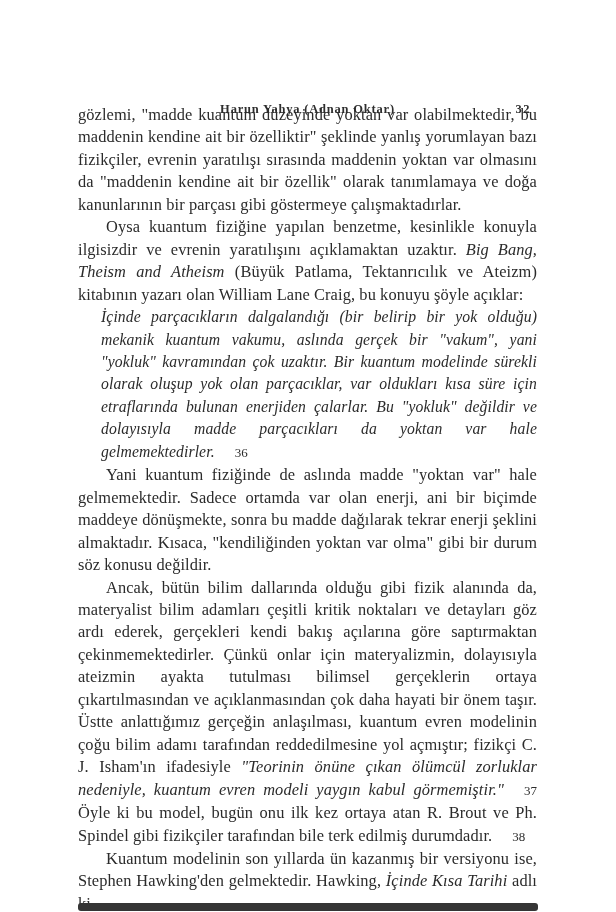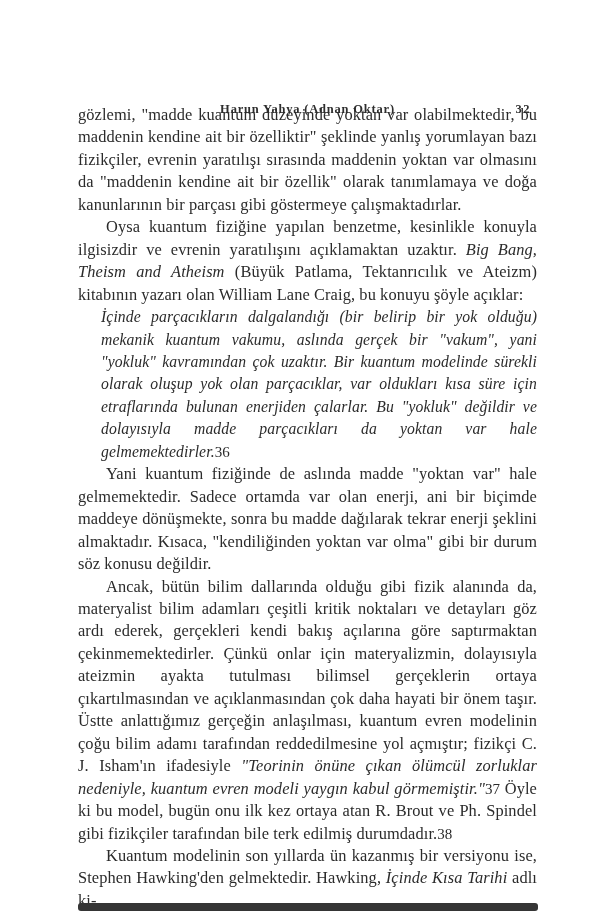--- a/index.html
+++ b/index.html
@@ -54,22 +54,23 @@
   }
   .para.quote {
     padding-left: 23px;
     font-style: italic;
     font-size: 15.7px;
   }
   .para.quote .fn {
     font-style: normal;
   }
   .fn {
-    font-size: 15px;
+    font-size: 13px;
     letter-spacing: 0;
+    margin-left: 20px;
   }
   em {
     font-style: italic;
   }
   .scan-bar {
     position: absolute;
     left: 78px;
     width: 460px;
     top: 903px;
     height: 8px;

